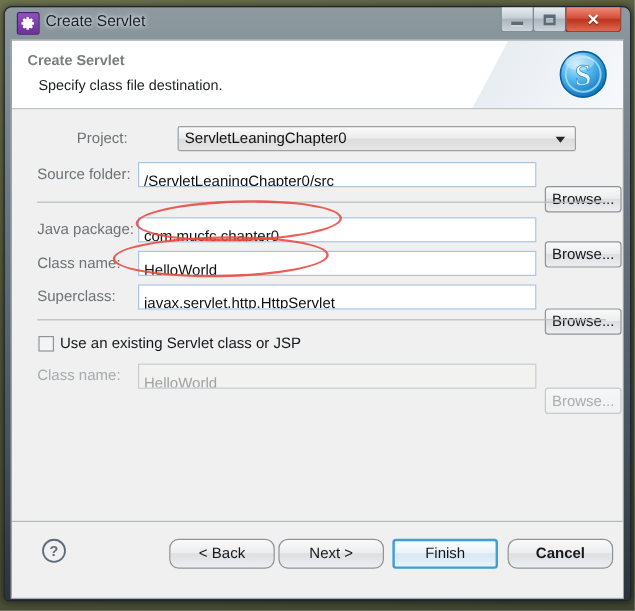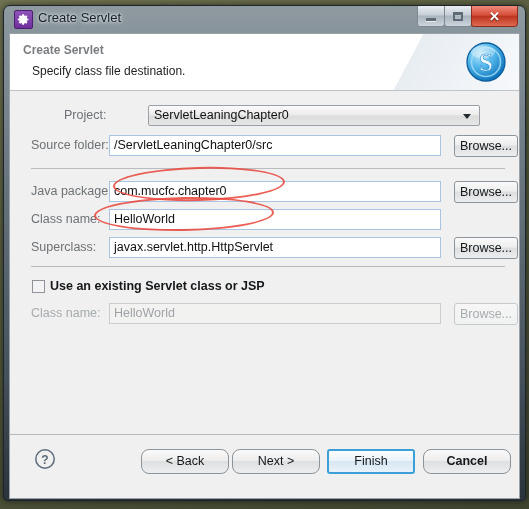--- a/index.html
+++ b/index.html
@@ -159,29 +159,29 @@
     left: 21px;
     top: 3px;
     font-size: 12.5px;
     color: #6e7276;
     white-space: nowrap;
   }
   .lbl.disabled { color: #a6abae; }
 
   .txt {
     position: absolute;
-    left: 99px;
+    left: 105px;
     width: 332px;
     height: 21px;
     box-sizing: border-box;
     background: #ffffff;
     border: 1px solid #a9c4e0;
     font-size: 12.5px;
     color: #111;
-    padding: 2px 0 0 4px;
+    padding: 8px 0 0 4px;
     white-space: nowrap;
     overflow: hidden;
   }
   .txt.disabled {
     background: #f2f2f1;
     border-color: #c9cdd0;
     color: #9ea3a6;
   }
 
   .combo {
@@ -214,20 +214,21 @@
     width: 64px;
     height: 22px;
     box-sizing: border-box;
     background: linear-gradient(180deg, #fafafa 0%, #eceded 46%, #dcdedf 50%, #eceeef 100%);
     border: 1px solid #8d9499;
     border-radius: 3px;
     font-size: 12.5px;
     color: #14181b;
     text-align: center;
     line-height: 20px;
+    margin-top: 20px;
   }
   .btn-browse.disabled {
     color: #a8adb0;
     border-color: #c6cacd;
     background: linear-gradient(180deg, #f6f6f6 0%, #f0f1f1 100%);
   }
 
   .sep {
     position: absolute;
     left: 21px;
@@ -246,21 +247,20 @@
     background: #f4f4f4;
     border: 1px solid #8e9499;
   }
   .chk-label {
     position: absolute;
     left: 40px;
     top: 2px;
     font-size: 12.5px;
     color: #15181b;
     white-space: nowrap;
-    font-weight: bold;
   }
 
   
   .annot {
     position: absolute;
     border: 2px solid #e8493f;
     border-radius: 50%;
     pointer-events: none;
     opacity: .88;
   }

